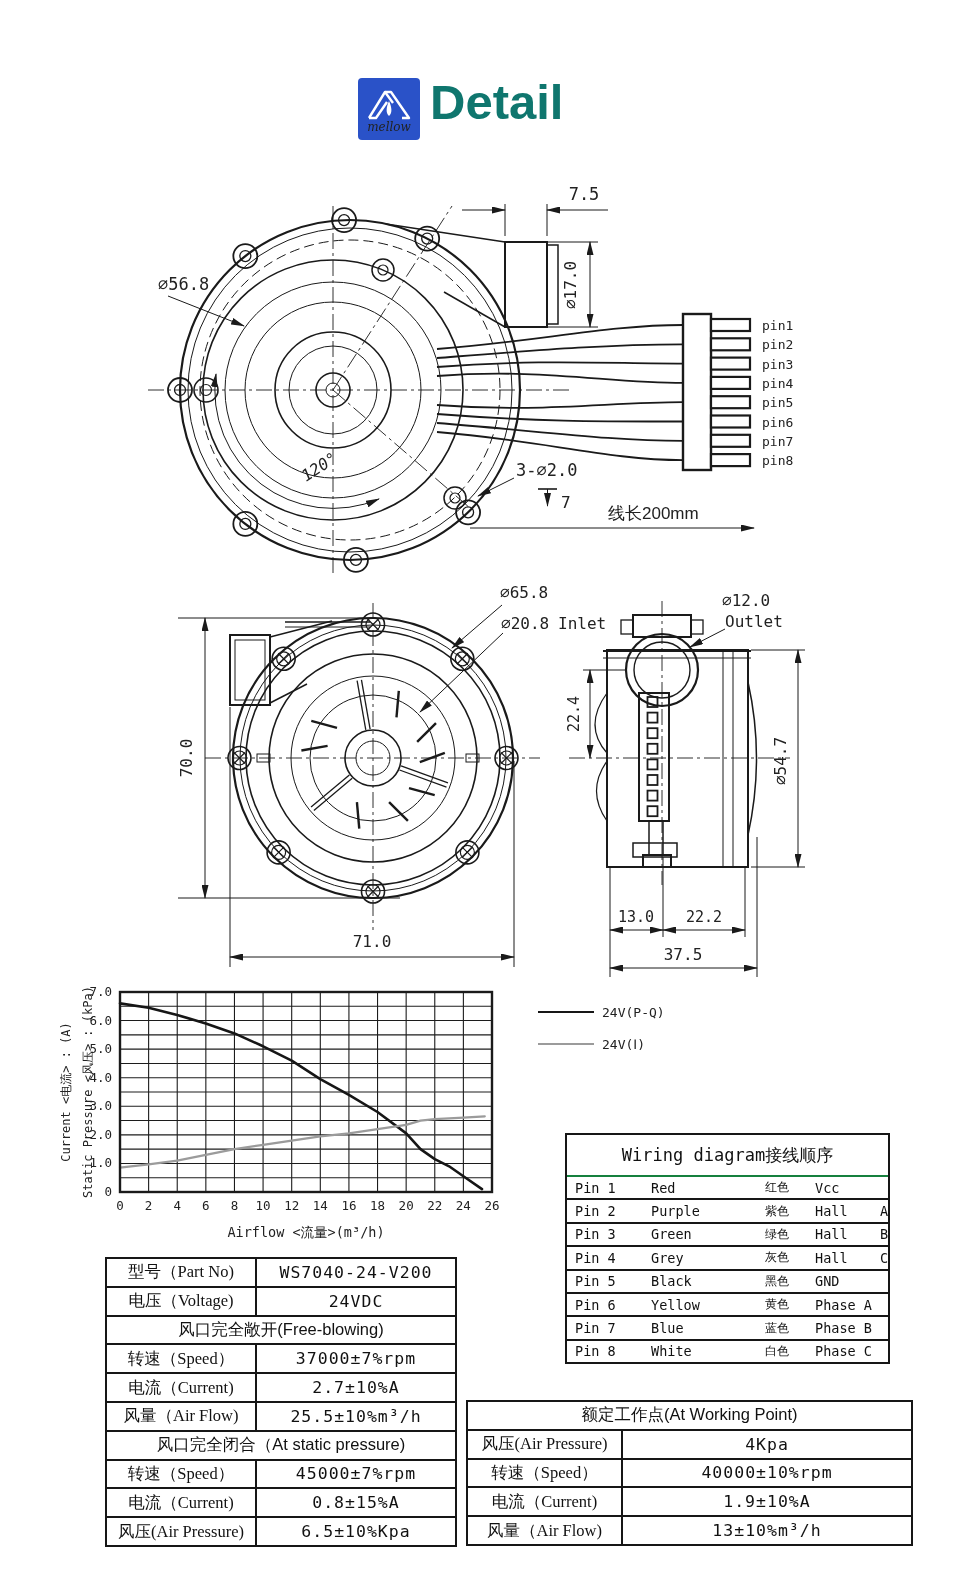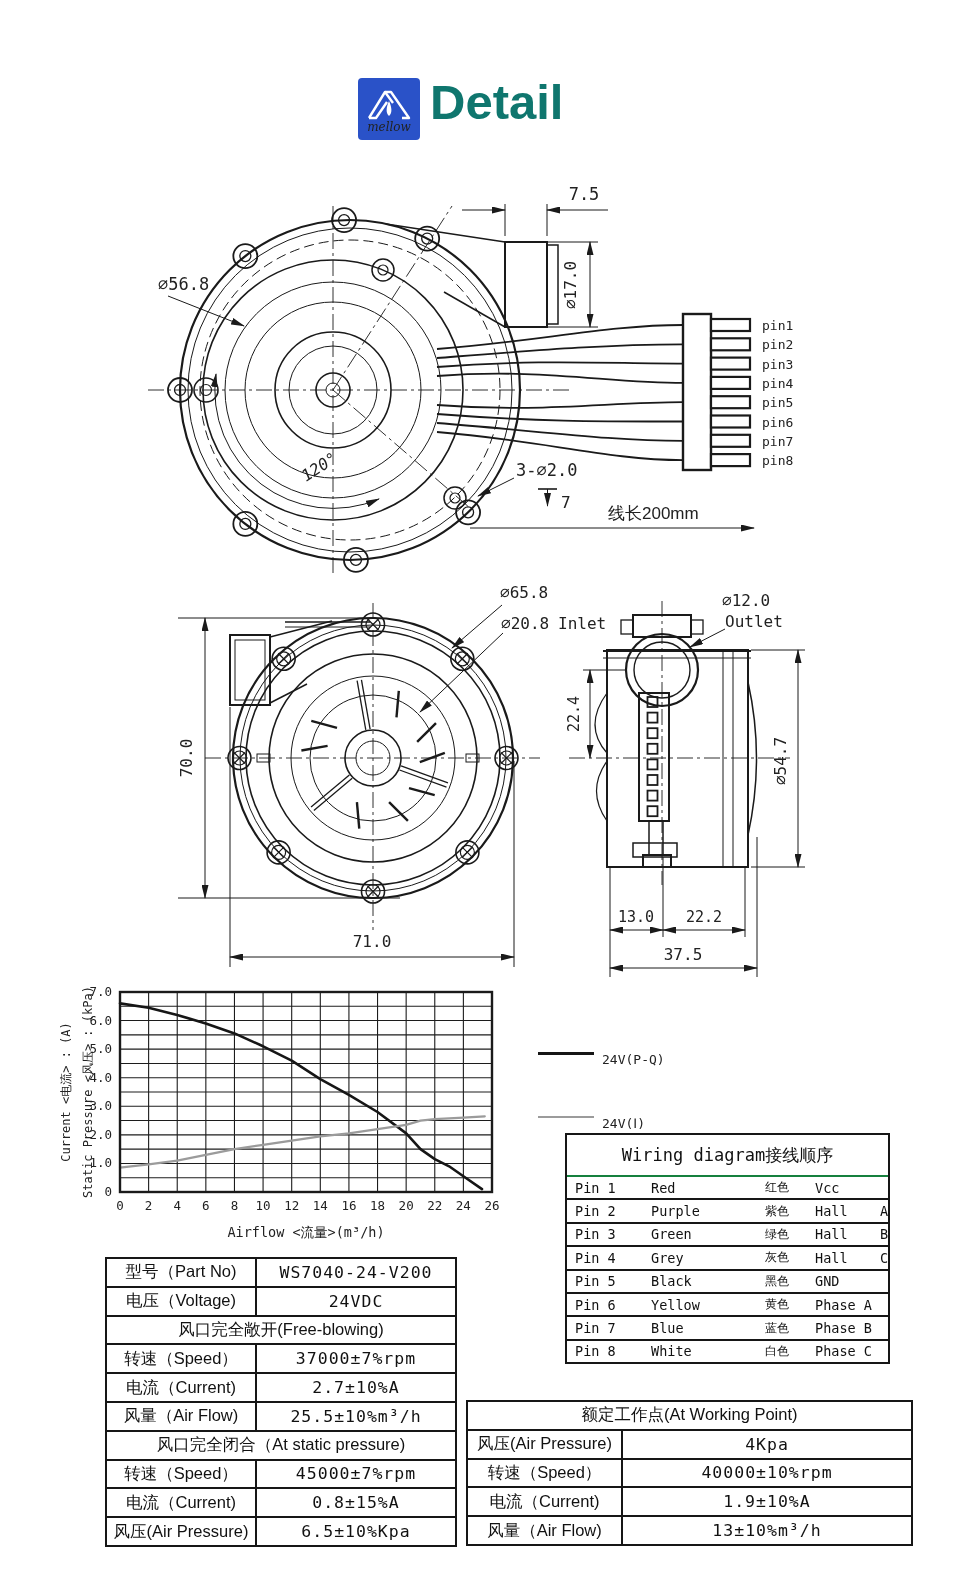--- a/index.html
+++ b/index.html
@@ -10,21 +10,21 @@
   .abs{position:absolute;}
   #page-title{
     left:430px;top:74px;font-size:49px;font-weight:900;color:#0f766e;
     letter-spacing:0px;font-family:"Liberation Sans",sans-serif;
   }
   svg text{font-family:"DejaVu Sans Mono",monospace;fill:#222;}
   svg{overflow:visible;}
   .draw{stroke:#1a1a1a;fill:none;}
   
   #legend{left:538px;top:1004px;}
-  .legend-row{display:flex;height:16px;margin-bottom:16px;margin-top:48px;}
+  .legend-row{display:flex;align-items:center;height:16px;margin-bottom:16px;}
   .legend-line{display:inline-block;width:56px;margin-right:8px;}
   .legend-label{font-family:"DejaVu Sans Mono",monospace;font-size:13px;color:#222;}
   
   #wiring-table{
     left:565px;top:1133px;width:321px;border:2px solid #161616;background:#fff;
   }
   .wt-title{
     height:40px;line-height:40px;text-align:center;border-bottom:2px solid #15803d;
     font-family:"DejaVu Sans Mono",monospace;font-size:17px;
   }
@@ -38,21 +38,21 @@
   .wt-en{}
   .wt-cn{text-align:center;font-family:"Liberation Sans",sans-serif;font-size:12px;}
   .wt-fn{white-space:pre;padding-left:8px;}
   
   table.spec{border-collapse:collapse;table-layout:fixed;background:#fff;}
   table.spec td{
     border:2px solid #161616;text-align:center;vertical-align:middle;
     font-size:16.5px;padding:0;overflow:hidden;white-space:nowrap;
   }
   table.spec tr{height:28.8px;}
-  td.lbl{font-family:Liberation Sans, sans-serif;}
+  td.lbl{font-family:Liberation Serif, serif;}
   td.val{font-family:"DejaVu Sans Mono",monospace;letter-spacing:1px;}
   td.span-row{font-size:16.5px;}
   #spec-left{left:105px;top:1257px;}
   #spec-right{left:466px;top:1400px;border-radius:10px;}
 </style>
 </head>
 <body>
 
 <svg class="abs" style="left:358px;top:78px" width="62" height="62" viewBox="0 0 62 62">
   <rect x="0" y="0" width="62" height="62" rx="4" fill="#2A52C8"></rect>

